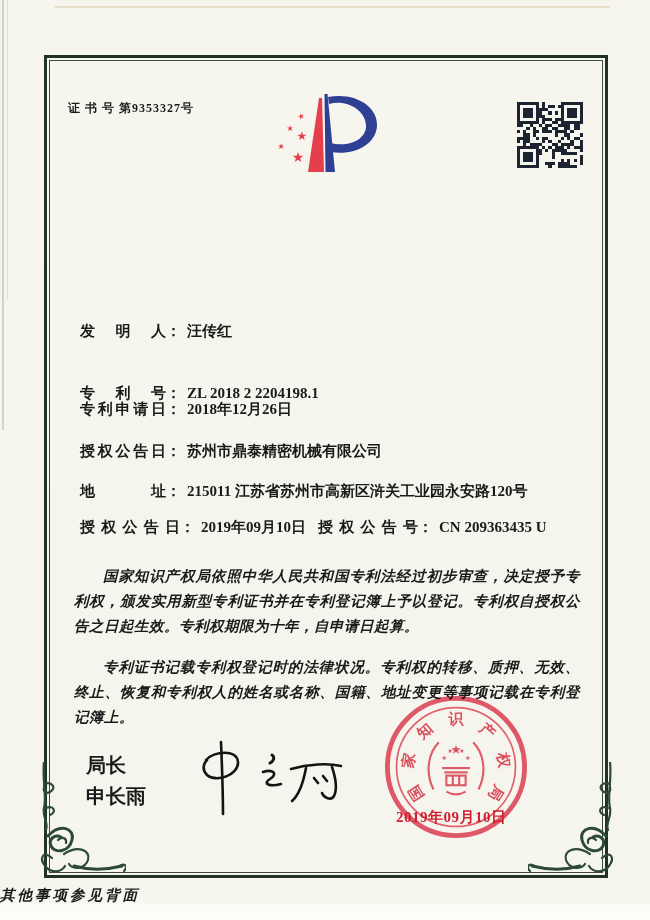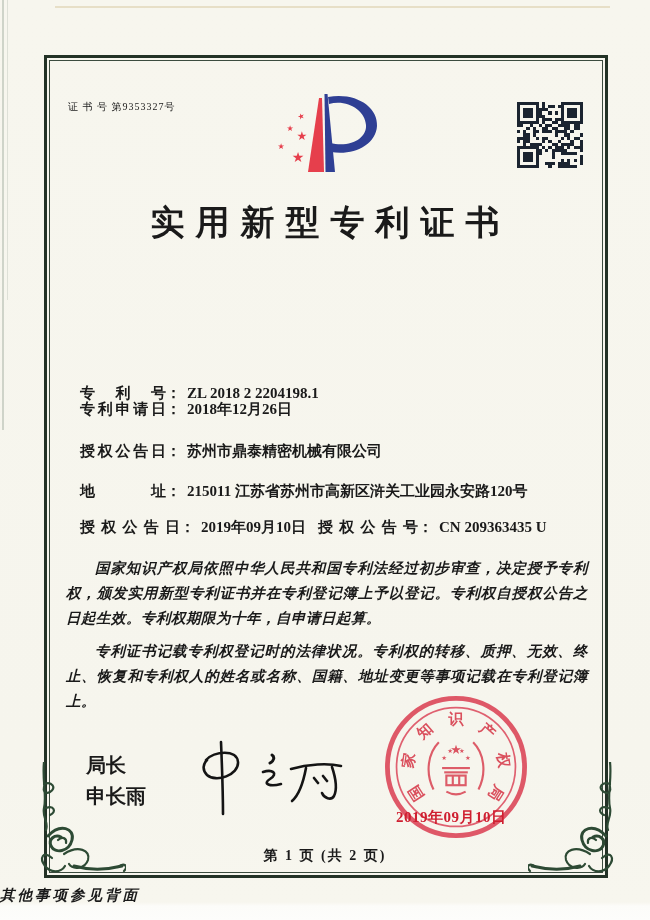--- a/index.html
+++ b/index.html
@@ -12,39 +12,39 @@
   .scan-edge-left2{position:absolute;left:7px;top:0;width:1px;height:300px;background:rgba(70,90,75,.14);}
   .scan-edge-top{position:absolute;left:55px;right:40px;top:6px;height:2px;background:rgba(196,168,110,.30);}
   .frame{
     position:absolute;left:44px;top:55px;width:558px;height:817px;
     border:3px solid #233226;
   }
   .frame::before{
     content:"";position:absolute;left:2px;top:2px;right:2px;bottom:2px;
     border:1px solid #3c4c3f;
   }
-  .cert-no{position:absolute;left:68px;top:100px;font-size:10px;font-weight:normal;letter-spacing:1px;}
+  .cert-no{position:absolute;left:68px;top:100px;font-size:12px;font-weight:bold;letter-spacing:1px;}
   .logo{position:absolute;left:276px;top:86px;width:118px;height:102px;}
   .qr{position:absolute;left:517px;top:102px;width:66px;height:66px;}
   .qr svg{width:100%;height:100%;}
   .title{
     position:absolute;left:0;right:0;top:200px;text-align:center;
     font-size:34px;font-weight:bold;letter-spacing:11px;text-indent:11px;
   }
   .field-row{position:absolute;left:80px;font-size:15px;font-weight:bold;white-space:nowrap;}
   .lbl{display:inline-block;width:86px;text-align:justify;text-align-last:justify;vertical-align:bottom;}
   .lbl-wide{display:inline-block;width:100px;text-align:justify;text-align-last:justify;vertical-align:bottom;}
   .colon{margin-right:6px;}
   .grant-no{position:absolute;left:238px;top:0;white-space:nowrap;}
   .body-text{
     position:absolute;left:58px;top:548px;width:538px;
     font-size:14.5px;line-height:25px;font-weight:600;font-style:italic;
     text-align:justify;letter-spacing:0.5px;
   }
-  .body-text p{margin:8px;text-indent:2em;}
+  .body-text p{margin:16px;text-indent:2em;}
   .director{position:absolute;left:86px;top:750px;font-family:"Liberation Sans","DejaVu Sans",sans-serif;font-weight:bold;font-size:20px;line-height:31px;}
   .sig{position:absolute;left:192px;top:726px;width:155px;height:100px;z-index:4;}
   .seal{position:absolute;left:381px;top:692px;width:150px;height:150px;z-index:5;mix-blend-mode:multiply;opacity:.92;}
   .seal-date{position:absolute;left:396px;top:808px;z-index:7;font-size:15px;font-weight:bold;color:#cf1f30;letter-spacing:0.5px;white-space:nowrap;}
   .page-info{position:absolute;left:0;right:0;top:847px;text-align:center;font-size:14px;font-weight:bold;letter-spacing:2px;}
   .flourish{position:absolute;width:92px;height:115px;z-index:6;}
   .flourish-left{left:34px;top:762px;}
   .flourish-right{right:30px;top:762px;transform:scaleX(-1);}
   .back-note{position:absolute;left:0;right:0;top:886px;text-align:left;font-size:14.5px;font-weight:600;font-style:italic;letter-spacing:3px;}
 </style>
@@ -311,22 +311,24 @@
         <rect x="10" y="20" width="1" height="1" fill="#1b2430"></rect>
         <rect x="13" y="20" width="1" height="1" fill="#1b2430"></rect>
         <rect x="14" y="20" width="1" height="1" fill="#1b2430"></rect>
         <rect x="15" y="20" width="1" height="1" fill="#1b2430"></rect>
         <rect x="16" y="20" width="1" height="1" fill="#1b2430"></rect>
         <rect x="17" y="20" width="1" height="1" fill="#1b2430"></rect>
         <rect x="18" y="20" width="1" height="1" fill="#1b2430"></rect>
       </svg>
   </div>
 
-  <div class="title">实用新型专利证书</div>
-
+
+  <div class="field-row" style="top:322px">
+    <span class="lbl">发明人</span><span class="colon">：</span><span>汪传红</span>
+  </div>
   <div class="field-row" style="top:384px">
     <span class="lbl">专利号</span><span class="colon">：</span><span>ZL 2018 2 2204198.1</span>
   </div>
   <div class="field-row" style="top:400px">
     <span class="lbl">专利申请日</span><span class="colon">：</span><span>2018年12月26日</span>
   </div>
   <div class="field-row" style="top:442px">
     <span class="lbl">授权公告日</span><span class="colon">：</span><span>苏州市鼎泰精密机械有限公司</span>
   </div>
   <div class="field-row" style="top:482px">
@@ -390,21 +392,20 @@
         <text x="70" y="58" font-size="12">★</text>
         <text x="59" y="63" font-size="6">★</text>
         <text x="64.5" y="57" font-size="6">★</text>
         <text x="75.5" y="57" font-size="6">★</text>
         <text x="81" y="63" font-size="6">★</text>
       </g>
     </svg>
   </div>
   <div class="seal-date">2019年09月10日</div>
 
-  <div class="page-info">第 1 页 (共 2 页)</div>
 
   <div class="flourish flourish-left">
     <svg viewBox="0 0 92 115" xmlns="http://www.w3.org/2000/svg" fill="none" stroke="#2d4a34" stroke-width="2.2" stroke-linecap="round">
       <path d="M10,0 C8,18 13,34 10,46 C8,56 15,60 12,68"></path>
       <path d="M10,22 C18,19 23,26 16,30 C11,33 9,28 10,25"></path>
       <path d="M12,46 C20,43 23,50 16,53"></path>
       <path d="M14,74 C26,61 41,66 38,78 C35,90 21,92 17,84 C14,77 21,72 27,75" stroke-width="3"></path>
       <path d="M30,92 C44,83 57,88 54,98 C51,107 39,108 35,102"></path>
       <path d="M18,96 C9,88 5,96 11,104 C16,111 27,111 31,104"></path>
       <path d="M40,104 C58,109 76,107 88,104" stroke-width="3"></path>

